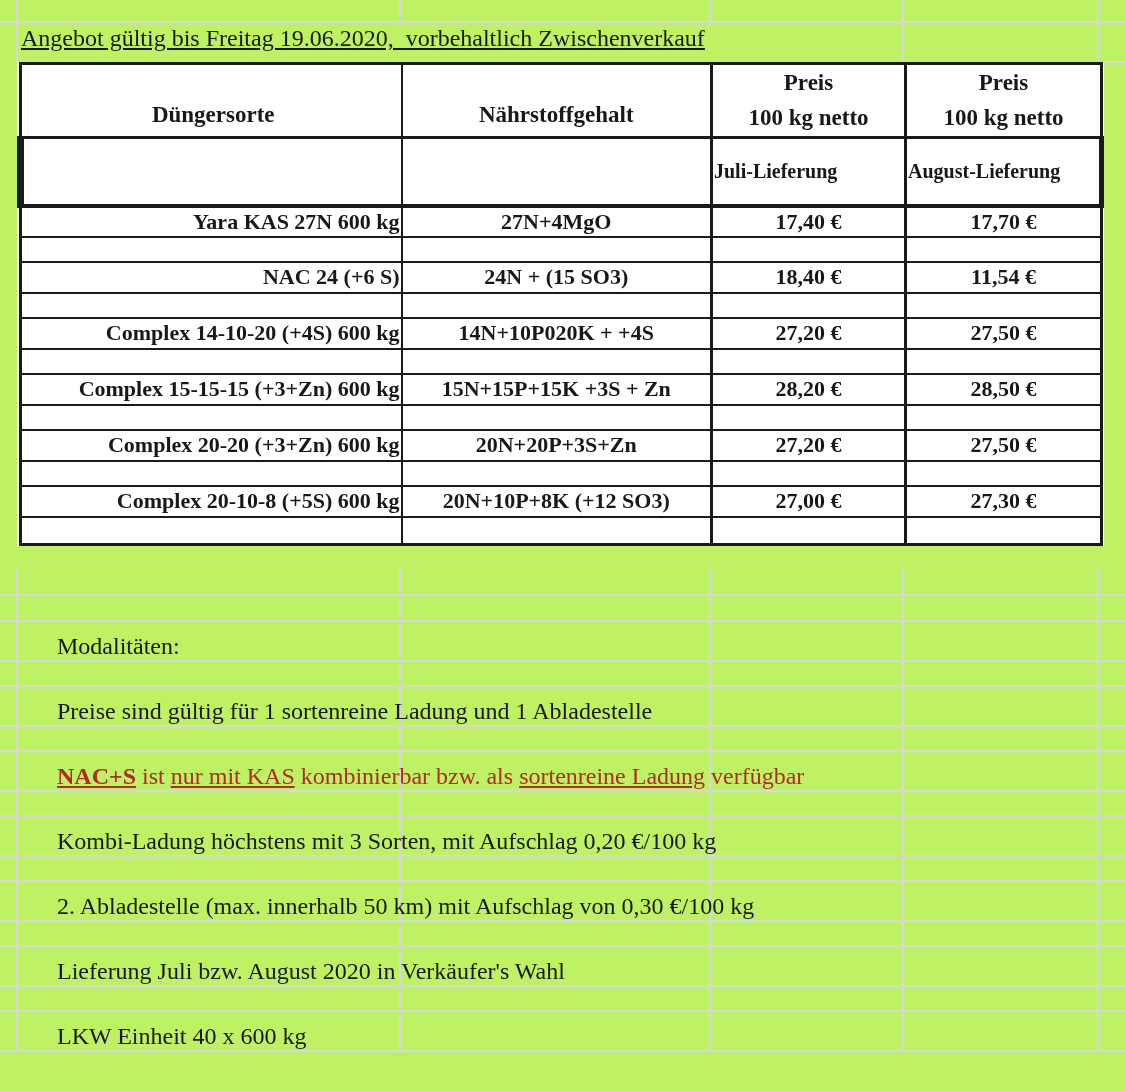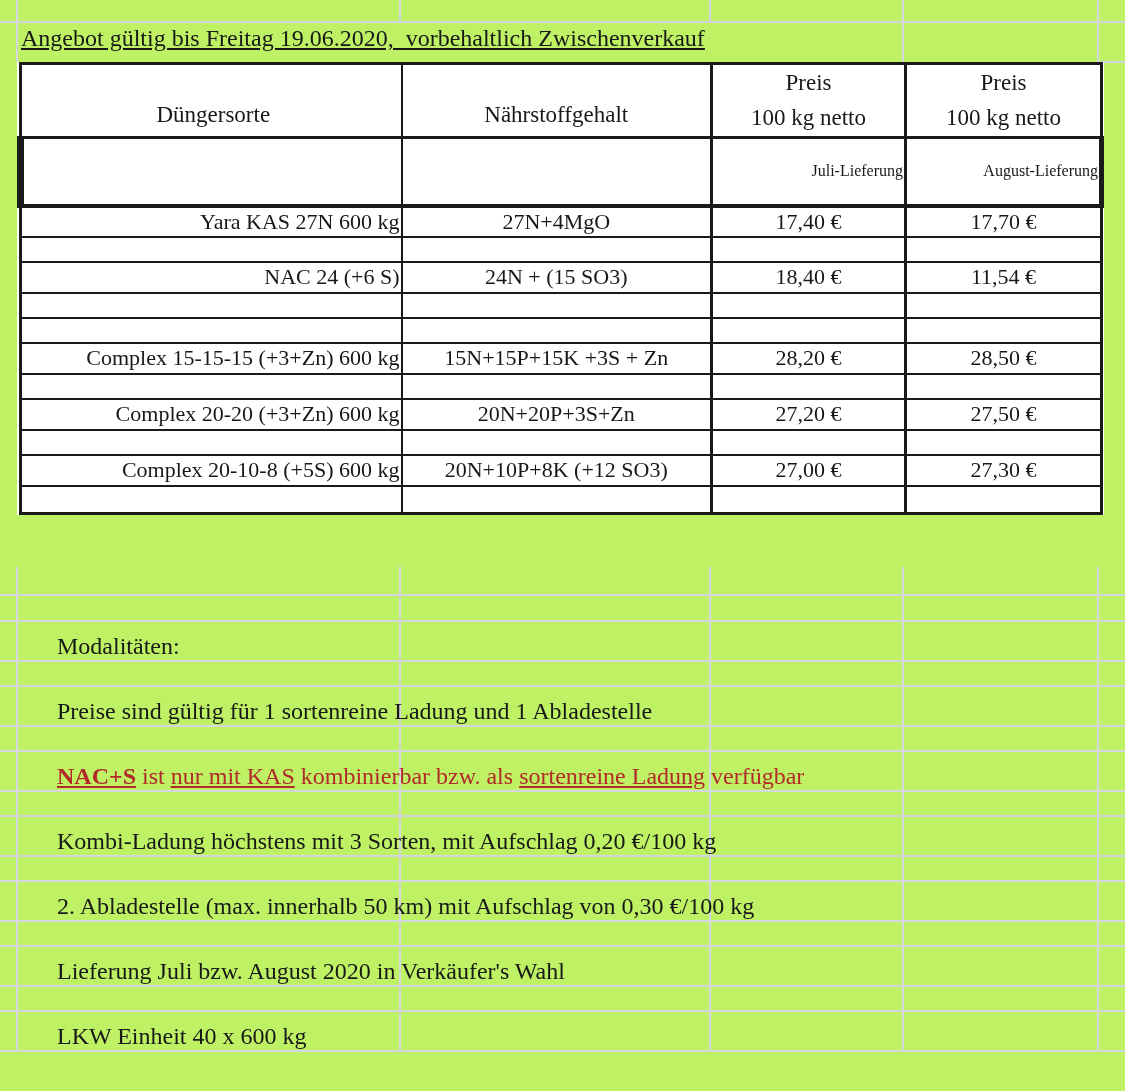--- a/index.html
+++ b/index.html
@@ -16,34 +16,34 @@
     position:absolute;left:21px;top:22px;height:32px;line-height:32px;
     font-size:24px;text-decoration:underline;white-space:pre;z-index:3;
   }
   
   table.price{
     position:absolute;left:17px;top:62px;width:1081px;
     border-collapse:collapse;table-layout:fixed;z-index:2;background:#ffffff;
   }
   table.price{border:3px solid #1a1a1a;}
   table.price td,table.price th{
-    border:2px solid #1a1a1a;font-weight:normal;overflow:hidden;
+    border:2px solid #1a1a1a;font-weight:bold;overflow:hidden;
   }
   th{font-size:23px;}
   td{font-size:22px;}
   .c3,.c4{border-left-width:3px !important;}
   .c4{border-right-width:3px !important;}
   tr.hdr1{height:66px;}
   tr.hdr1 .hprod{text-align:center;vertical-align:bottom;padding:0 0 8px 4px;}
   tr.hdr1 .hnut{text-align:center;vertical-align:bottom;padding-bottom:8px;}
   tr.hdr1 .hprice{text-align:center;vertical-align:middle;line-height:1.5;}
   tr.hdr2{height:68px;}
   tr.hdr2 td{
     border-top-width:3px !important;border-bottom-width:4px !important;
-    font-size:16px;text-align:right;vertical-align:middle;
+    font-size:20px;text-align:left;vertical-align:middle;
   }
   tr.hdr2 td:first-child{border-left:7px solid #1a1a1a !important;}
   tr.hdr2 td:last-child{border-right:5px solid #1a1a1a !important;}
   tr.prod{height:31px;}
   tr.sp{height:25px;}
   tr.last{height:28px;}
   td.prod{text-align:right;padding-left:5px;vertical-align:middle;}
   td.ctr{text-align:center;vertical-align:middle;}
   
   .note{
@@ -128,20 +128,26 @@
       <td class="ctr c2">24N + (15 SO3)</td>
       <td class="ctr c3">18,40 €</td>
       <td class="ctr c4">11,54 €</td>
     </tr>
     <tr class="sp">
           <td class="c1"></td>
           <td class="c2"></td>
           <td class="c3"></td>
           <td class="c4"></td>
         </tr>
+    <tr class="prod">
+      <td class="prod c1">Complex 14-10-20 (+4S) 600 kg</td>
+      <td class="ctr c2">14N+10P020K + +4S</td>
+      <td class="ctr c3">27,20 €</td>
+      <td class="ctr c4">27,50 €</td>
+    </tr>
     <tr class="sp">
           <td class="c1"></td>
           <td class="c2"></td>
           <td class="c3"></td>
           <td class="c4"></td>
         </tr>
     <tr class="prod">
       <td class="prod c1">Complex 15-15-15 (+3+Zn) 600 kg</td>
       <td class="ctr c2">15N+15P+15K +3S + Zn</td>
       <td class="ctr c3">28,20 €</td>

